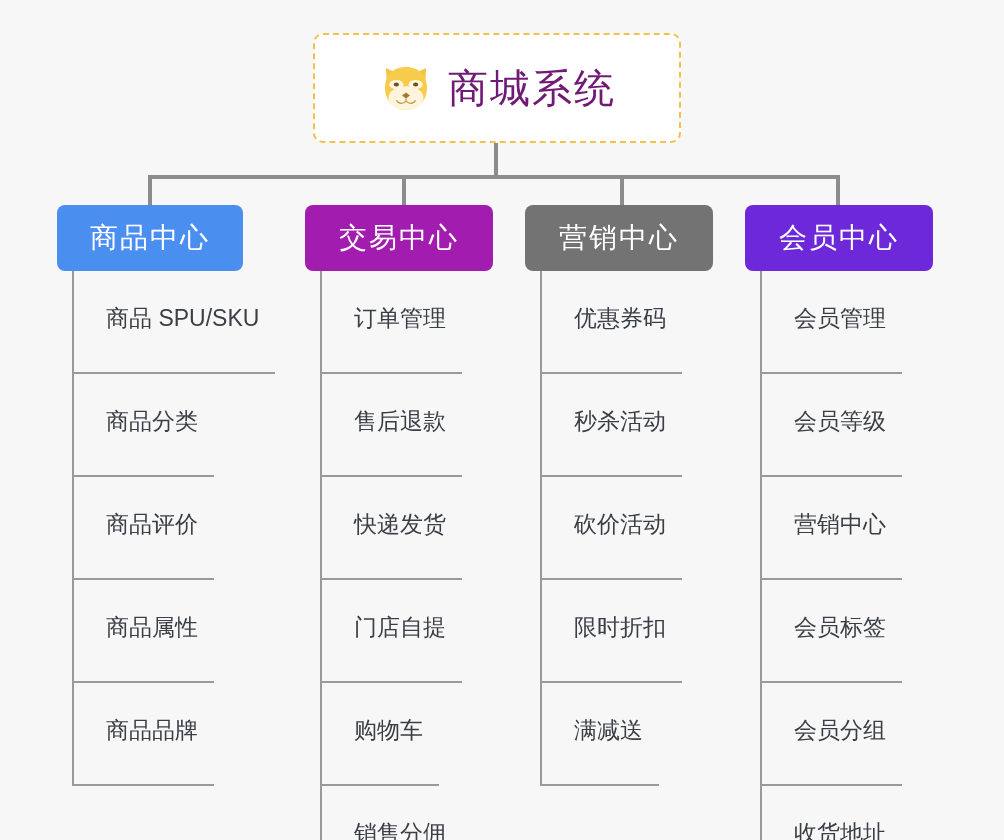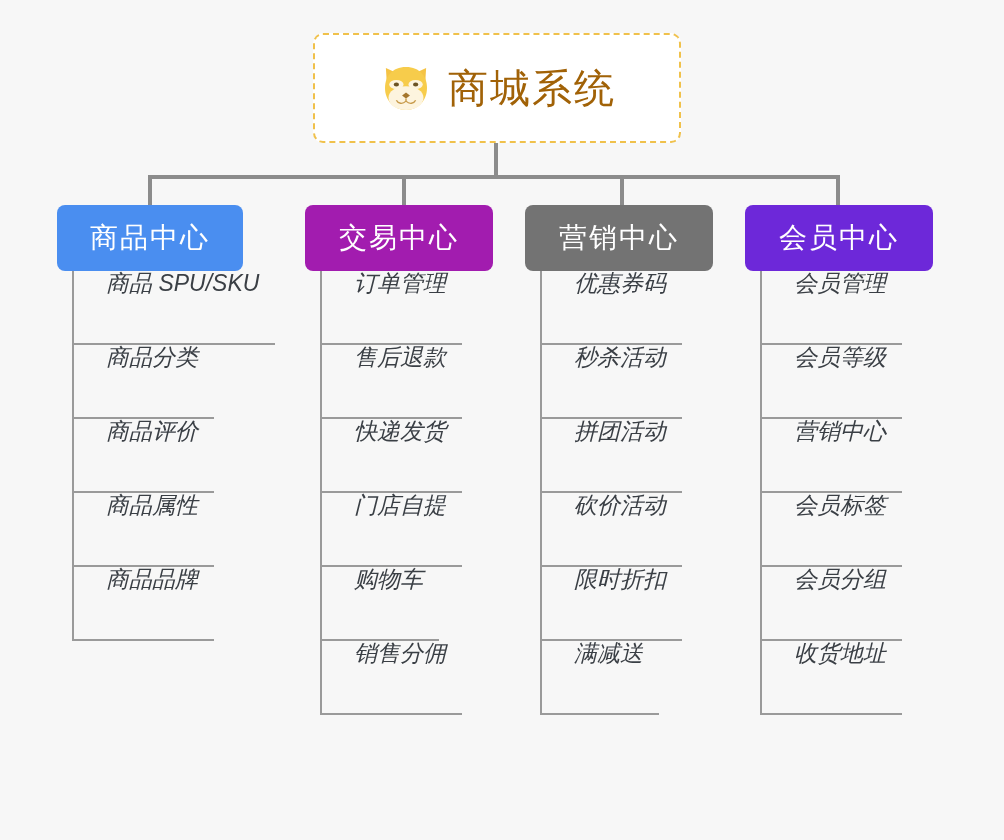--- a/index.html
+++ b/index.html
@@ -16,21 +16,21 @@
     position:absolute; left:313px; top:33px;
     width:368px; height:110px;
     background:#ffffff;
     border:2px dashed #f0c14b;
     border-radius:10px;
     display:flex; align-items:center; justify-content:center;
     gap:14px;
   }
   #root-icon{ width:56px; height:56px; flex:none; display:block; }
   #root-title{
-    font-size:40px; color:#a16207; letter-spacing:2px; line-height:1;
+    font-size:40px; color:#701a75; letter-spacing:2px; line-height:1;
     white-space:nowrap;
     text-align:center;
   }
 
   
   .conn{ position:absolute; background:#8c8c8c; }
   #conn-stem{ left:494px; top:143px; width:4px; height:34px; }
   #conn-bar { left:150px; top:175px; width:690px; height:4px; }
   .conn-drop{ top:175px; width:4px; height:32px; }
 
@@ -42,22 +42,22 @@
     color:#ffffff; font-size:28px; letter-spacing:2px; white-space:nowrap;
   }
   
   .items{ position:relative; margin-left:15px; padding-left:0; }
   .trunk{
     position:absolute; left:0; top:0; bottom:0;
     width:2px; background:#9a9a9a;
   }
   .item{
     position:relative;
-    height:74px;
-    display:flex; align-items:flex-start;font-style:italic;
+    height:103px;
+    display:flex; align-items:center;
   }
   .item-label{
     display:inline-block;
     margin-left:34px;
     padding:0 16px 7px 0;
     font-size:23px; color:#3a3f45; white-space:nowrap; line-height:1.1;
   }
   
   .item-rule{
     position:absolute; left:0; bottom:0; height:2px;
@@ -170,24 +170,20 @@
       <div class="trunk"></div>
       <div class="item">
         <span class="item-label">优惠券码</span>
         <span class="item-rule" style="width: 142px;"></span>
       </div>
       <div class="item">
         <span class="item-label">秒杀活动</span>
         <span class="item-rule" style="width: 142px;"></span>
       </div>
       <div class="item">
-        <span class="item-label">拼团活动</span>
-        <span class="item-rule" style="width: 142px;"></span>
-      </div>
-      <div class="item">
         <span class="item-label">砍价活动</span>
         <span class="item-rule" style="width: 142px;"></span>
       </div>
       <div class="item">
         <span class="item-label">限时折扣</span>
         <span class="item-rule" style="width: 142px;"></span>
       </div>
       <div class="item">
         <span class="item-label">满减送</span>
         <span class="item-rule" style="width: 119px;"></span>

